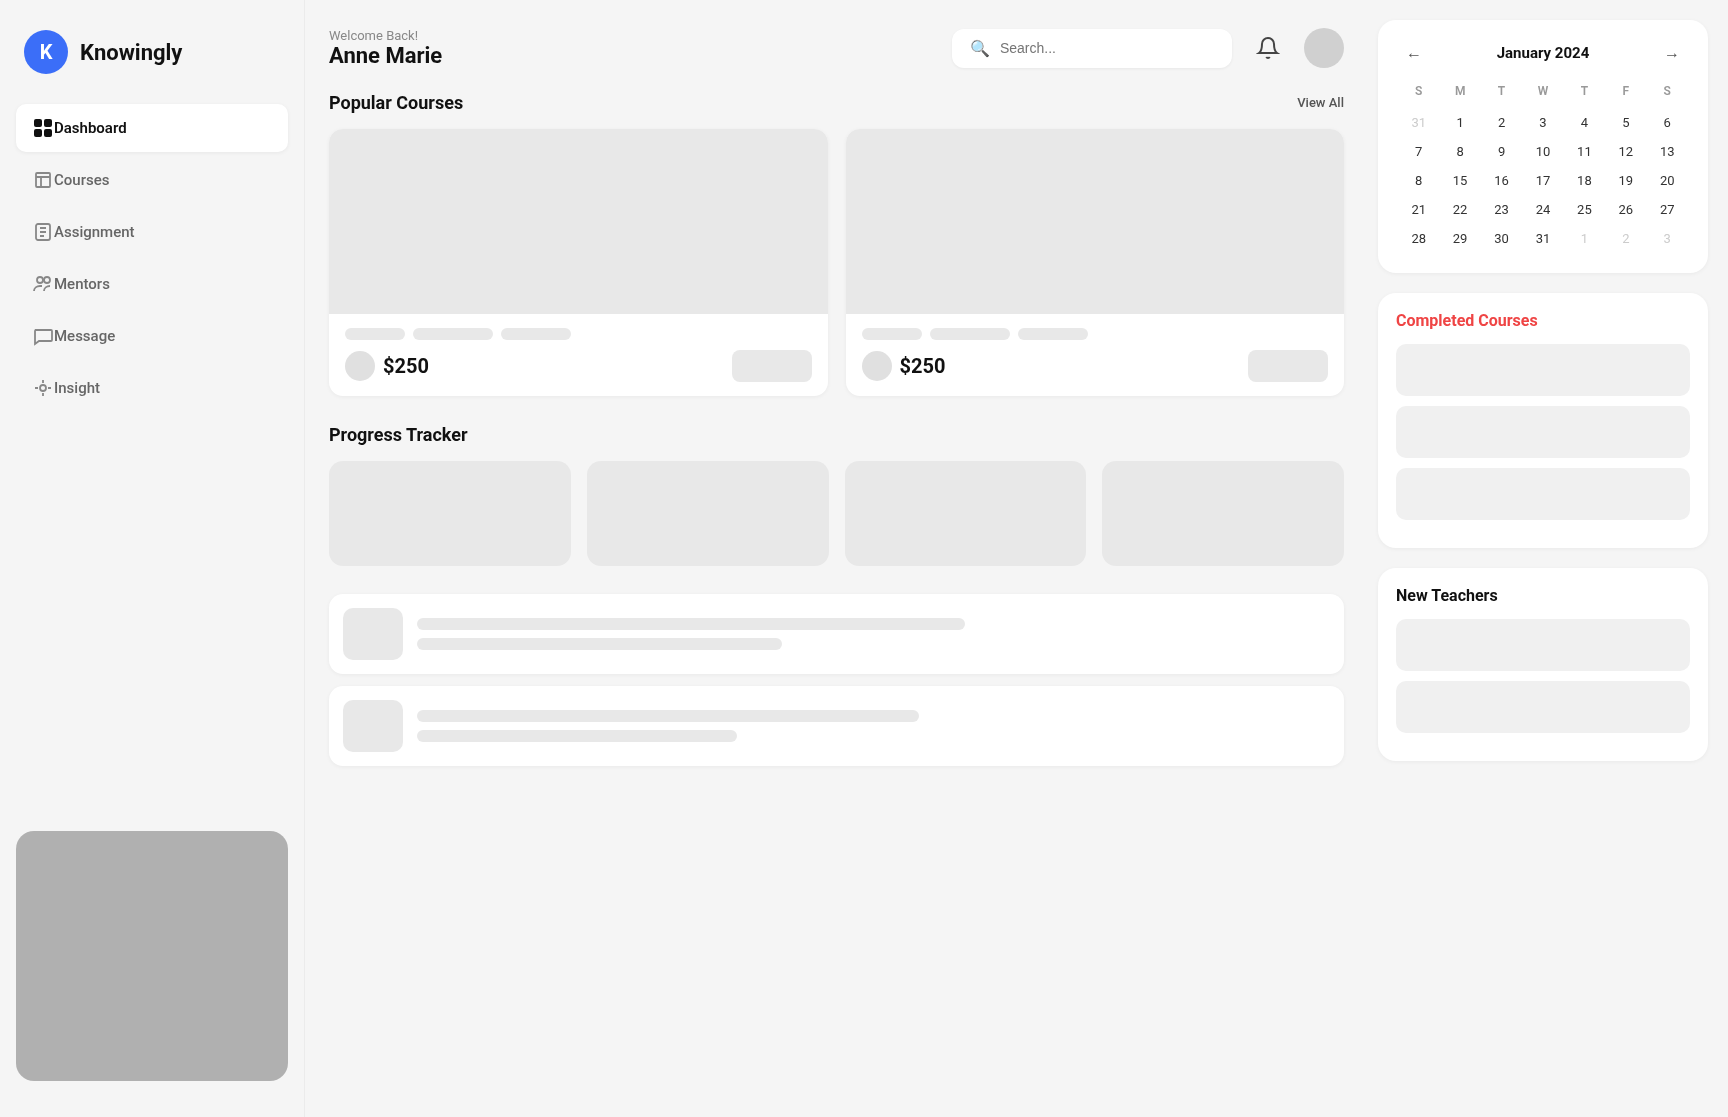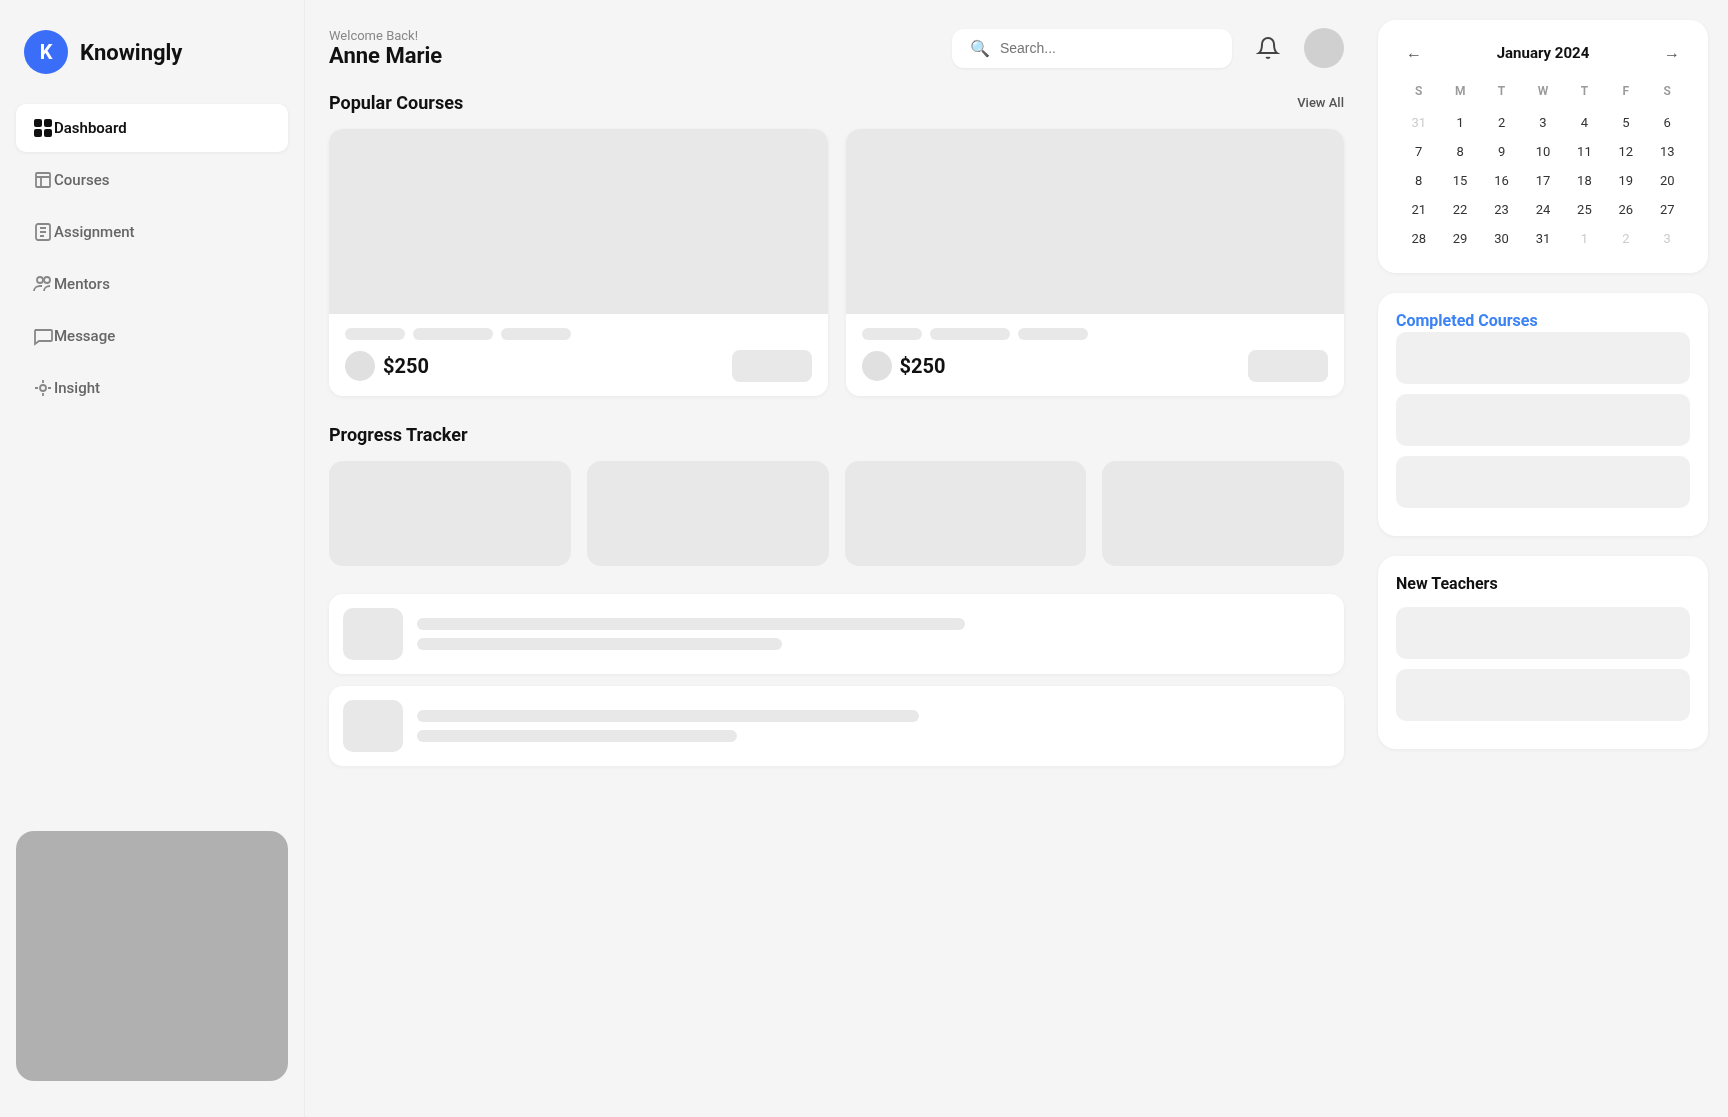--- a/index.html
+++ b/index.html
@@ -340,22 +340,22 @@
     
     .completed-section {
       background: white;
       border-radius: 18px;
       padding: 18px;
       box-shadow: 0 1px 4px rgba(0,0,0,0.05);
     }
     .completed-title {
       font-size: 16px;
       font-weight: 700;
-      color: #3b82f6;
-      margin-bottom: 2px;
+      color: #ef4444;
+      margin-bottom: 14px;
     }
     .completed-card {
       background: #f0f0f0;
       border-radius: 10px;
       height: 52px;
       margin-bottom: 10px;
     }
 
     
     .teachers-section {

